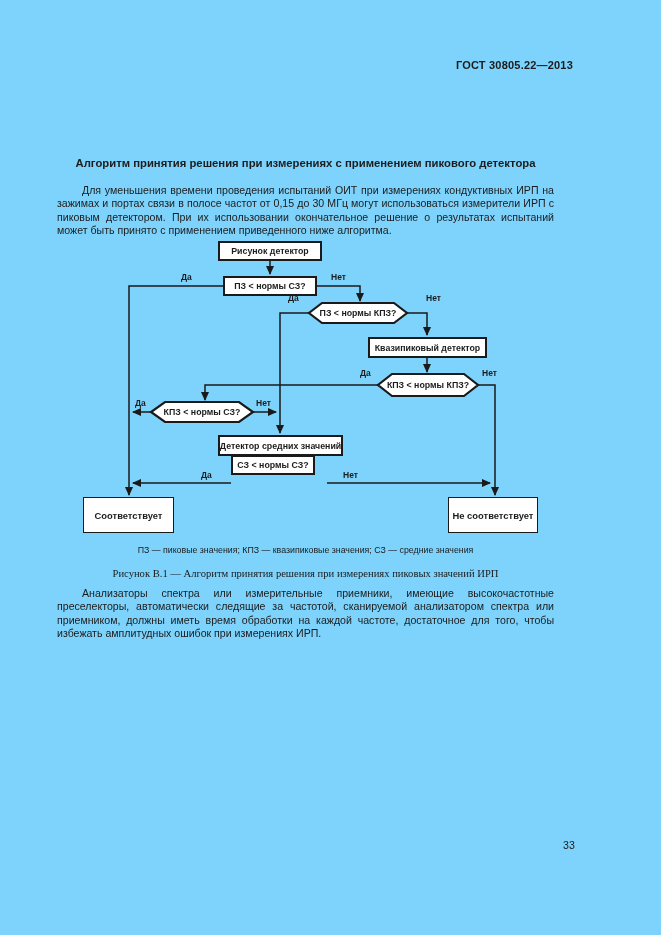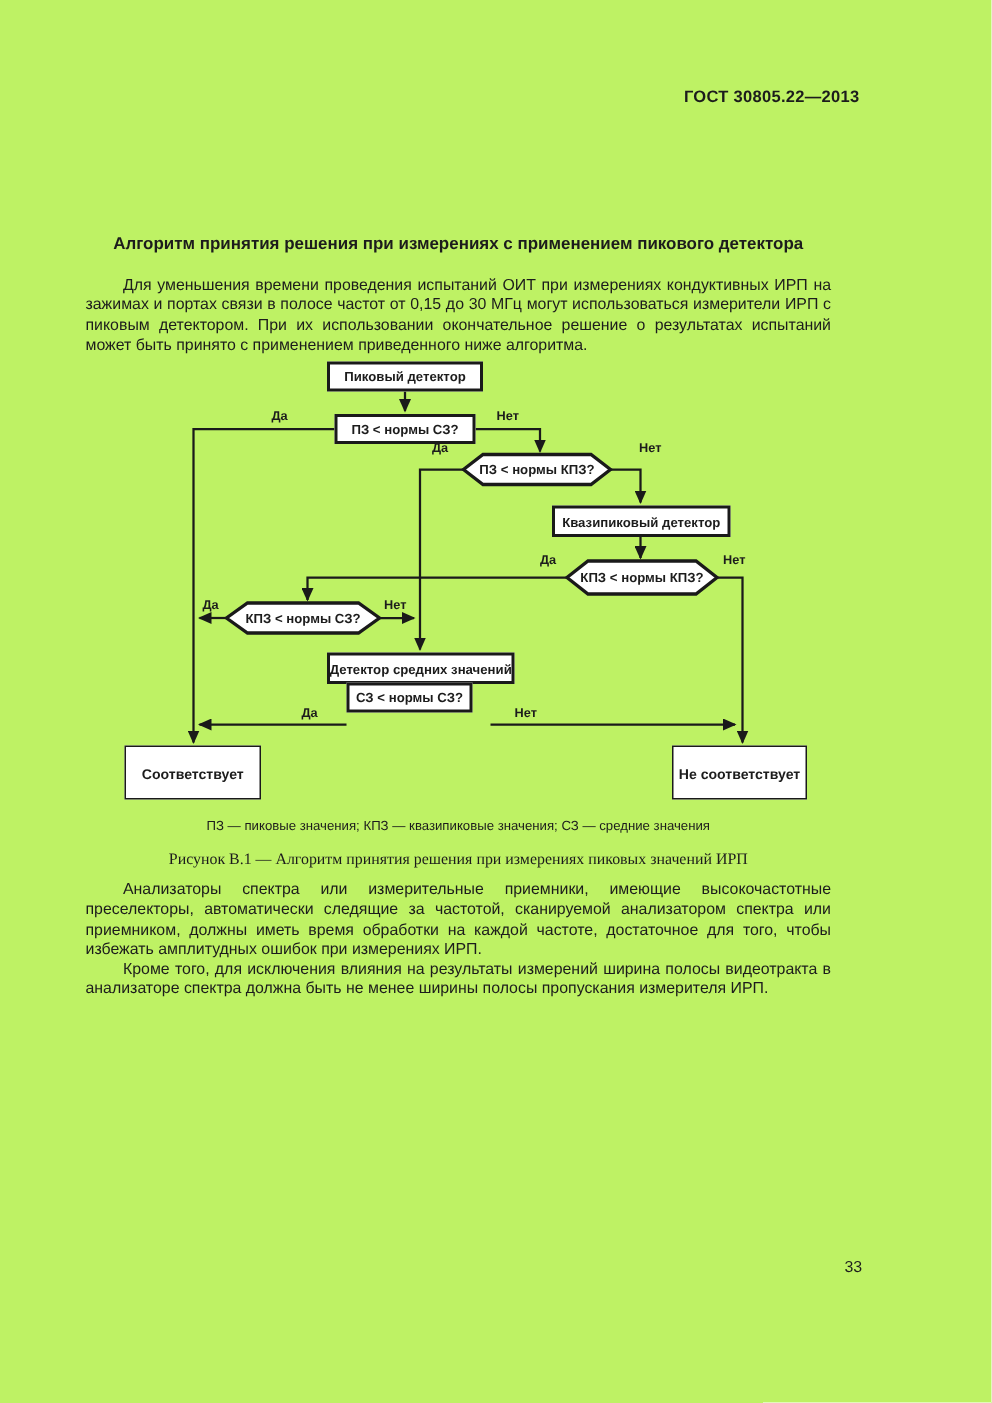--- a/index.html
+++ b/index.html
@@ -1,16 +1,16 @@
 <!DOCTYPE html>
 <html><head>
 <meta charset="utf-8">
 <style>
   html,body{margin:0;padding:0;background:#ffffff;}
-  .page{position:relative;width:661px;height:935px;background:#bef264;overflow:hidden;
+  .page{position:relative;width:661px;height:935px;background:#7dd3fc;overflow:hidden;
         font-family:"Liberation Sans",sans-serif;color:#1c1c1c;}
   .doc-header{position:absolute;top:59px;right:88px;font-size:11px;font-weight:bold;letter-spacing:.2px;}
   .appendix{position:absolute;top:91px;left:57px;width:517px;text-align:center;
             font-size:10.8px;font-weight:bold;line-height:12px;}
   .section-title{position:absolute;top:157px;left:57px;width:497px;text-align:center;
                  font-size:11.3px;font-weight:bold;}
   .body-par{position:absolute;left:57px;width:497px;font-size:10.6px;line-height:13.3px;
             text-align:justify;}
   .body-par p{margin:0;text-indent:25px;}
   .par1{top:184px;}
@@ -67,21 +67,21 @@
         <line x1="231" y1="253" x2="133" y2="253" marker-end="url(#ah)"></line>
         <line x1="327" y1="253" x2="490" y2="253" marker-end="url(#ah)"></line>
       </g>
       <g stroke="#1a1a1a" stroke-width="2.2" fill="#ffffff">
         <polygon points="322,73 394,73 407,83 394,93 322,93 309,83"></polygon>
         <polygon points="392,144 464,144 478,155 464,166 392,166 378,155"></polygon>
         <polygon points="165,172 239,172 253,182 239,192 165,192 151,182"></polygon>
       </g>
     </svg>
 
-    <div class="node" style="left:218px;top:11px;width:104px;height:20px;">Пиковый детектор</div>
+    <div class="node" style="left:218px;top:11px;width:104px;height:20px;">Рисунок детектор</div>
     <div class="node" style="left:223px;top:46px;width:94px;height:20px;">ПЗ &lt; нормы СЗ?</div>
     <div class="node" style="left:368px;top:107px;width:119px;height:21px;">Квазипиковый детектор</div>
     <div class="node" style="left:218px;top:205px;width:125px;height:21px;">Детектор средних значений</div>
     <div class="node" style="left:231px;top:225px;width:84px;height:20px;">СЗ &lt; нормы СЗ?</div>
     <div class="node thin" style="left:448px;top:267px;width:90px;height:36px;">Не соответствует</div>
     <div class="node thin" style="left:83px;top:267px;width:91px;height:36px;">Соответствует</div>
 
     <div class="hexlabel" style="left:309px;top:73px;width:98px;height:20px;">ПЗ &lt; нормы КПЗ?</div>
     <div class="hexlabel" style="left:378px;top:144px;width:100px;height:22px;">КПЗ &lt; нормы КПЗ?</div>
     <div class="hexlabel" style="left:151px;top:172px;width:102px;height:20px;">КПЗ &lt; нормы СЗ?</div>
@@ -96,18 +96,17 @@
     <span class="yn" style="left:256px;top:169px;">Нет</span>
     <span class="yn" style="left:201px;top:241px;">Да</span>
     <span class="yn" style="left:343px;top:241px;">Нет</span>
   </div>
 
   <div class="fig-note">ПЗ — пиковые значения; КПЗ — квазипиковые значения; СЗ — средние значения</div>
   <div class="fig-label">Рисунок В.1 — Алгоритм принятия решения при измерениях пиковых значений ИРП</div>
 
   <div class="body-par par23">
     <p>Анализаторы спектра или измерительные приемники, имеющие высокочастотные преселекторы, автоматически следящие за частотой, сканируемой анализатором спектра или приемником, должны иметь время обработки на каждой частоте, достаточное для того, чтобы избежать амплитудных ошибок при измерениях ИРП.</p>
-    <p>Кроме того, для исключения влияния на результаты измерений ширина полосы видеотракта в анализаторе спектра должна быть не менее ширины полосы пропускания измерителя ИРП.</p>
   </div>
 
   <div class="page-number">33</div>
 
 </div>
 
 </body></html>

